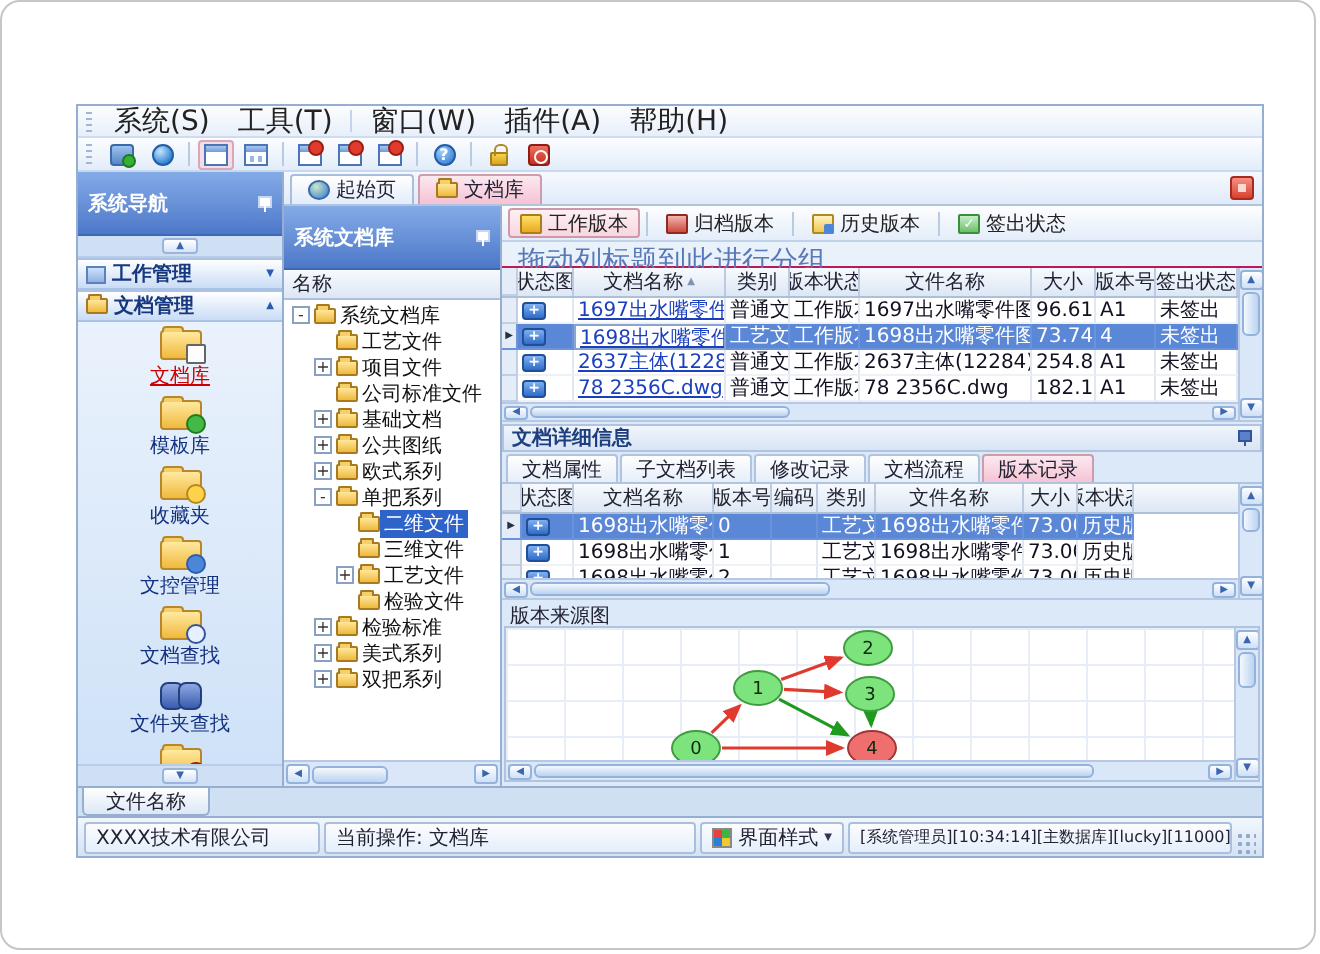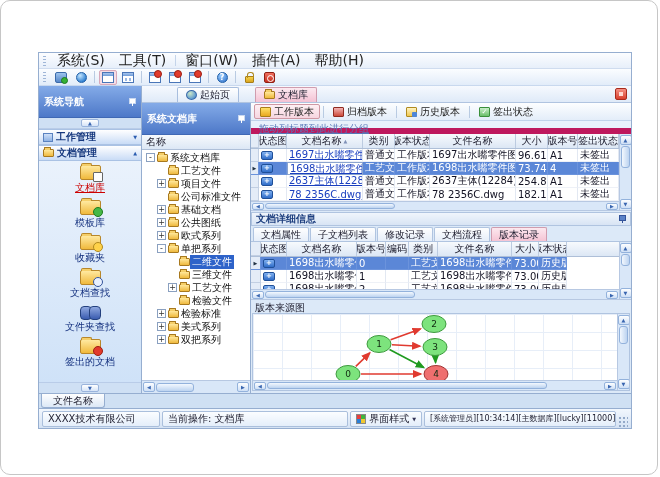--- a/index.html
+++ b/index.html
@@ -119,21 +119,21 @@
   .vbtn { height:15px; display:flex; align-items:center; gap:3px; padding:0 5px; font-size:10px; color:#222; border:1px solid transparent; border-radius:2px; }
   .vbtn.active { border-color:#cf98a4; background:linear-gradient(#fdf0f4,#f7d6e0); }
   .vic { width:11px; height:10px; border-radius:1px; position:relative; flex:none; }
   .vic-work { background:linear-gradient(#ffe066,#e8a820); border:1px solid #a87f18; }
   .vic-archive { background:linear-gradient(#f2b4b4,#cc4a3a); border:1px solid #8f2a20; }
   .vic-history { background:linear-gradient(#fff3c0,#f0c850); border:1px solid #b08a20; }
   .vic-history::after { content:""; position:absolute; right:-1px; bottom:-1px; width:5px; height:5px; background:#4d86d8; border-radius:1px; }
   .vic-all { background:linear-gradient(#c8eec8,#6abf6a); border:1px solid #3a8f3a; color:#fff; font-size:7px; line-height:9px; text-align:center; }
   .vic-all::after { content:"✓"; }
 
-  .hint-row { height:13px; flex:none; background:#e9f1fb; color:#5878b8; font-size:10px; padding:1px 0 0 8px; border-bottom:6px solid #be185d;text-decoration:underline; }
+  .hint-row { height:13px; flex:none; background:#e9f1fb; color:#5878b8; font-size:14px; padding:1px 0 0 8px; border-bottom:1px solid #be185d; }
   .grid-wrap { display:flex; flex:none; background:#fff; border-bottom:1px solid #b7c8e2; }
   .gcols { flex:1; overflow:hidden; display:flex; flex-direction:column; }
   .ghead { display:flex; height:15px; flex:none; background:linear-gradient(#f7fafd,#dce7f5); border-bottom:1px solid #aebfd8; font-size:10px; color:#223; }
   .gh { padding:1px 2px; border-right:1px solid #bccbe0; display:flex; align-items:center; justify-content:center; gap:2px; overflow:hidden; white-space:nowrap; flex:none; }
   .grow { display:flex; height:13px; flex:none; font-size:10px; color:#112; }
   .gc { padding:0 2px; border-right:1px solid #e2e8f2; border-bottom:1px solid #eef1f7; white-space:nowrap; overflow:hidden; display:flex; align-items:center; flex:none; }
   .grow.sel { background:#5b87d7; color:#fff; }
   .grow.sel .gc { border-color:#6b93dc; }
   .ind { width:8px; flex:none; background:#e4ecf7; border-right:1px solid #c2cfe2; border-bottom:1px solid #c2cfe2; justify-content:center; font-size:5px; color:#234; padding:0; }
   .grow.sel .ind { background:#e4ecf7; color:#234; }
@@ -268,40 +268,44 @@
             </div>
             <div class="snav-item">
               <span class="bigfolder bf-template"></span>
               <div class="snav-label">模板库</div>
             </div>
             <div class="snav-item">
               <span class="bigfolder bf-star"></span>
               <div class="snav-label">收藏夹</div>
             </div>
             <div class="snav-item">
+              <span class="bigfolder bf-control"></span>
+              <div class="snav-label">文控管理</div>
+            </div>
+            <div class="snav-item">
               <span class="bigfolder bf-search"></span>
               <div class="snav-label">文档查找</div>
             </div>
             <div class="snav-item">
               <span class="binoculars"></span>
               <div class="snav-label">文件夹查找</div>
             </div>
             <div class="snav-item">
               <span class="bigfolder bf-checkout"></span>
               <div class="snav-label">签出的文档</div>
             </div>
           </div>
         <div class="collapse-strip" style="border-top:1px solid #b9cce8;border-bottom:none;">
           <div class="strip-btn">▼</div>
         </div>
       </div>
 
       <div class="content">
         <div class="tabbar">
-          <span id="main-tabs" style="display:flex;gap:16px;align-items:flex-end;margin-left:32px;">
+          <span id="main-tabs" style="display:flex;gap:2px;align-items:flex-end;">
               <div class="mtab">
                 <span class="ic-home"></span>
                 <span>起始页</span>
               </div>
               <div class="mtab active">
                 <span class="smfolder"></span>
                 <span>文档库</span>
               </div>
             </span>
           <div class="tab-close"></div>

